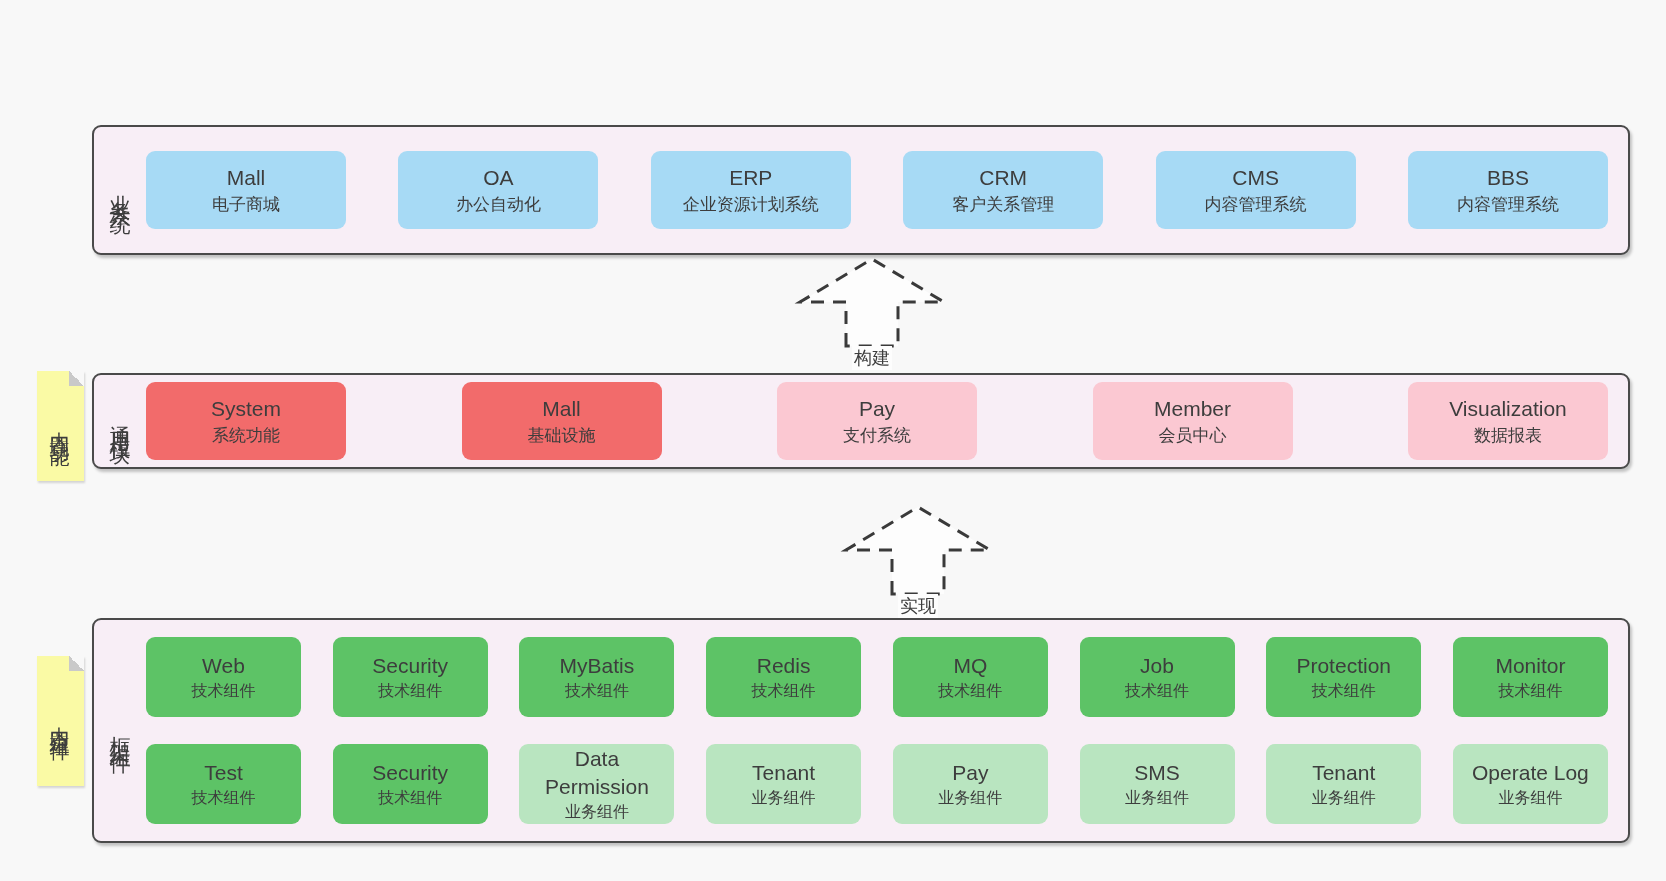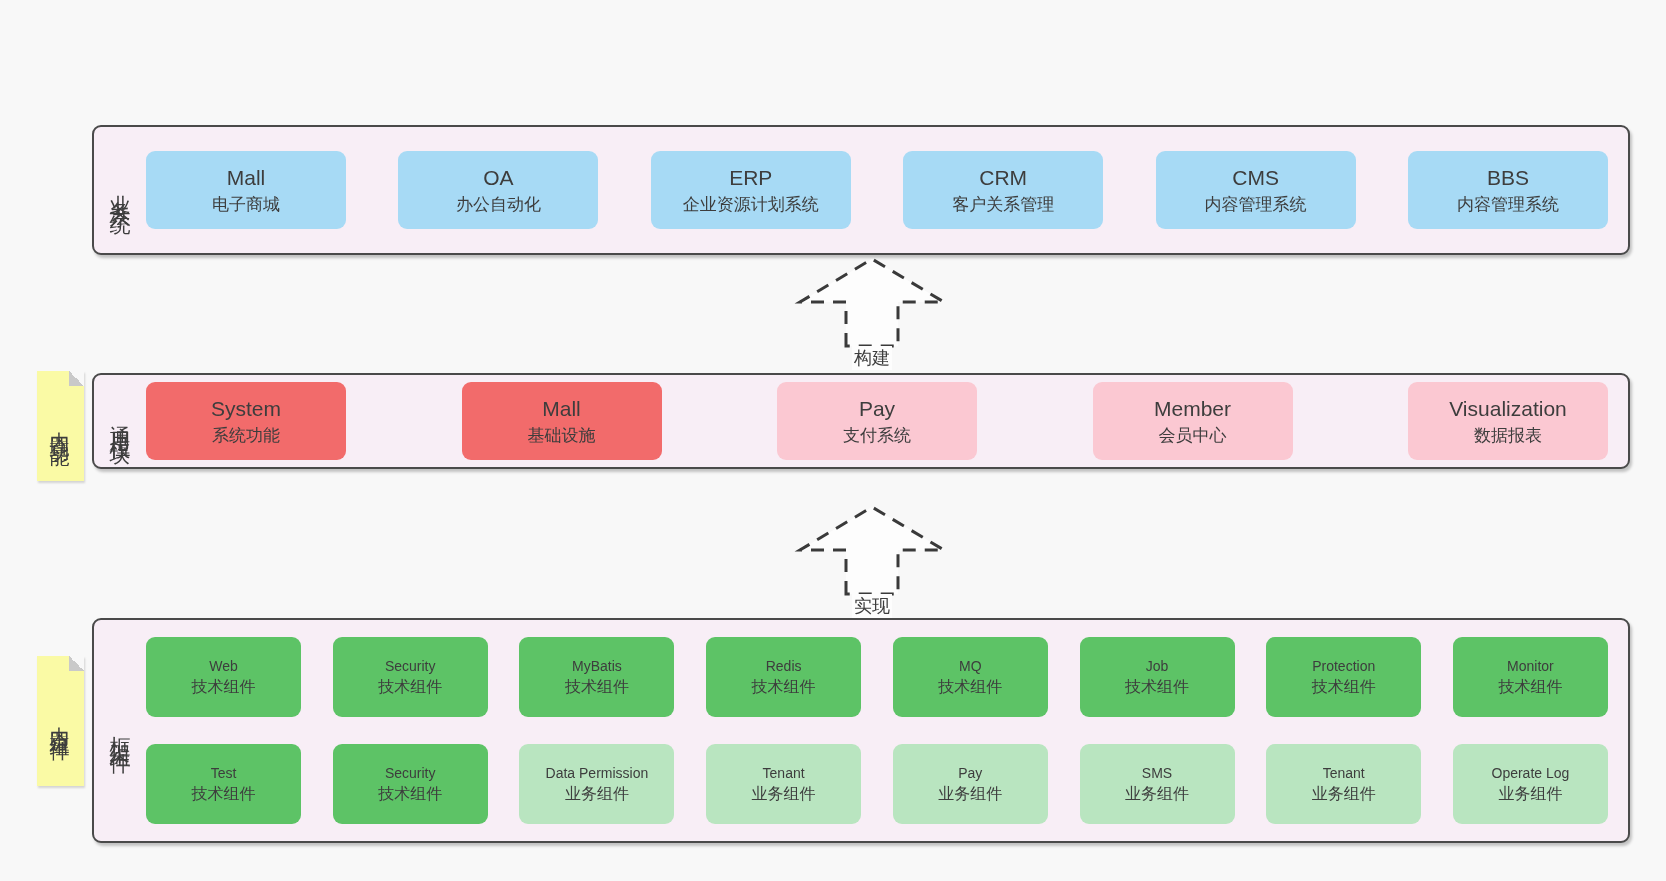--- a/index.html
+++ b/index.html
@@ -32,21 +32,21 @@
   
   .box {
     border-radius:9px;
     display:flex; flex-direction:column; align-items:center; justify-content:center;
     text-align:center; line-height:1.3;
   }
   .row-6 .box { width:200px; height:78px; }
   .row-8 .box { width:155px; height:80px; }
   .box .en { font-size:21px; }
   .box .zh { font-size:17px; margin-top:2px; }
-  .row-8 .box .en { font-size:14px; padding:0 6px; }
+  .row-8 .box .en { font-size:21px; padding:0 6px; }
   .row-8 .box .zh { font-size:16px; }
 
   .c-blue        { background:#a7daf5; }
   .c-red         { background:#f26b6b; }
   .c-pink        { background:#fbc8d2; }
   .c-green       { background:#5dc366; }
   .c-green_light { background:#b9e5c0; }
 
   
   .side-label {
@@ -69,21 +69,21 @@
   .tab span {
     writing-mode:vertical-rl; text-orientation:upright;
     font-size:20px; letter-spacing:5px; color:#3d3d3d;
   }
   .tab-modules    { top:-4px;  height:110px; }
   .tab-components { top:36px;  height:130px; }
 
   
   .arrow { position:absolute; width:160px; height:92px; }
   .arrow-1 { left:792px; top:256px; }
-  .arrow-2 { left:792px; top:504px; }
+  .arrow-2 { left:838px; top:504px; }
   .arrow svg { display:block; width:100%; height:100%; }
   .arrow .arrow-label {
     position:absolute; left:50%; top:42px; transform:translateX(-50%);
     font-size:18px; color:#3d3d3d; background:#fdfdfd; padding:0 2px;
     white-space:nowrap;
     margin-top:48px;
   }
 </style>
 </head>
 <body>

